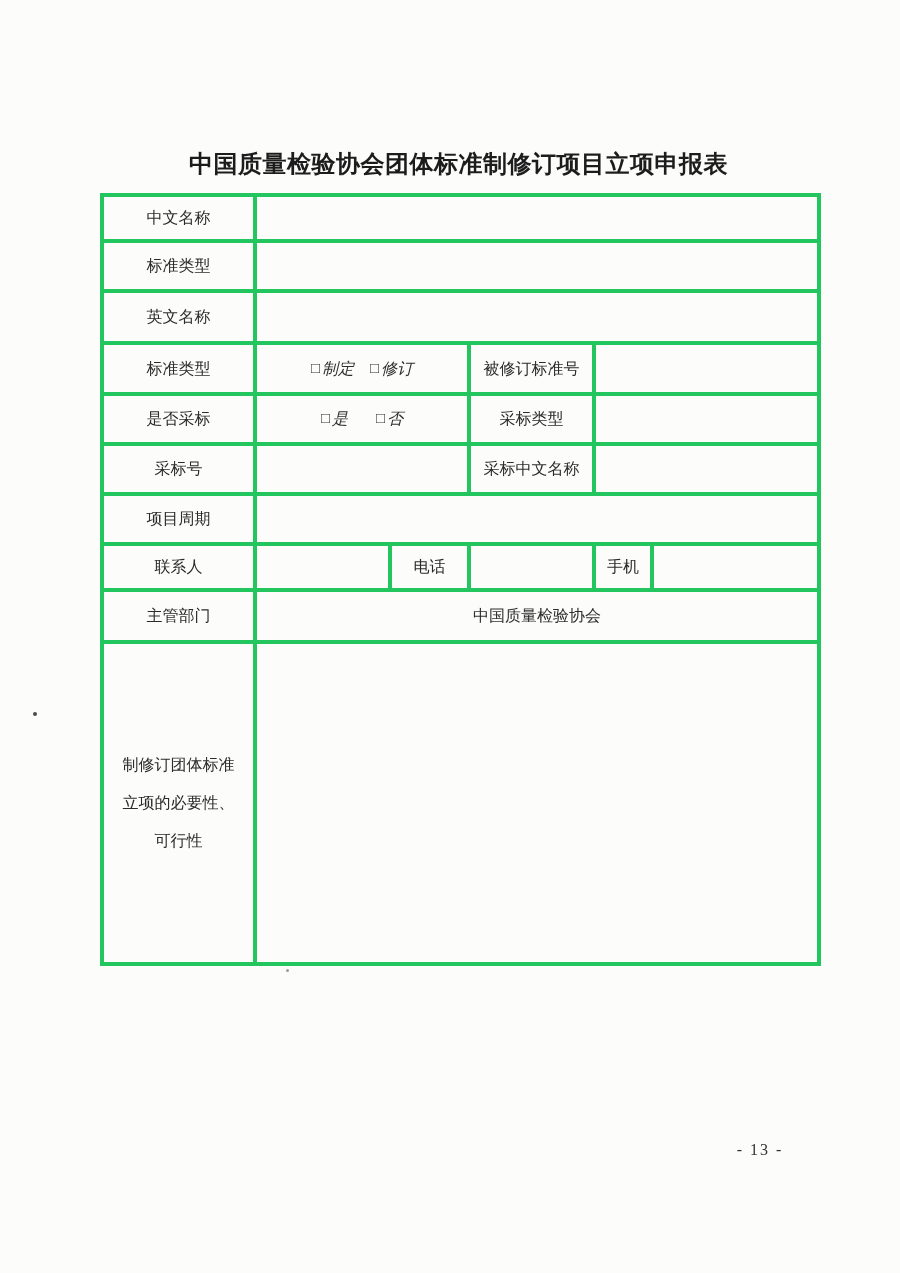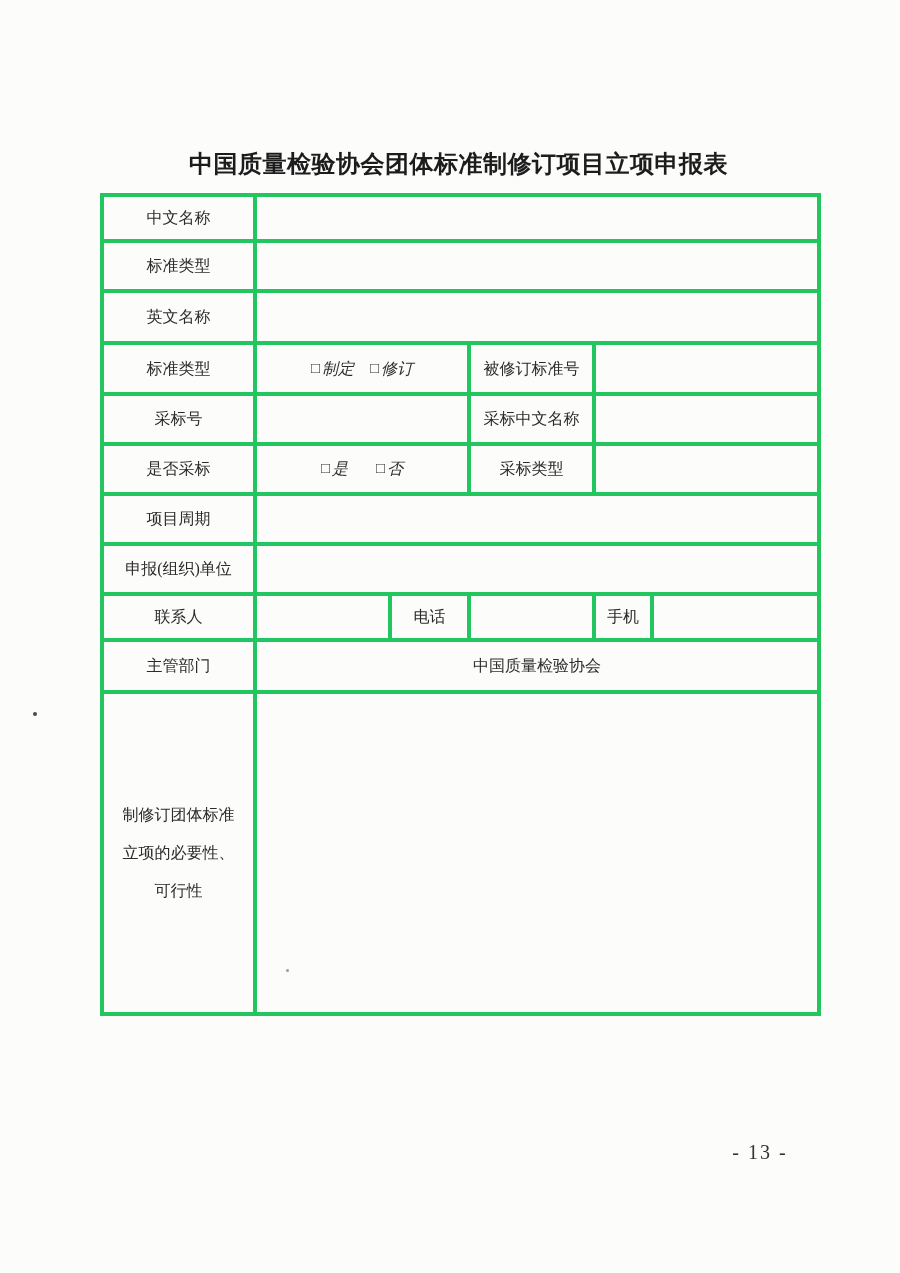--- a/index.html
+++ b/index.html
@@ -25,21 +25,21 @@
   }
   td.label{color:#2b2b2b;}
   td.necessity-label{line-height:38px;padding:0 13px;}
   .opts{white-space:nowrap;font-style:italic;}
   .opt{display:inline-block;}
   .opt + .opt{margin-left:16px;}
   .opts.wide .opt + .opt{margin-left:28px;}
   .box{font-size:15px;margin-right:2px;position:relative;top:-1px;}
   .page-number{
     position:absolute;left:690px;top:1141px;width:140px;
-    text-align:center;font-size:20px;letter-spacing:2px;color:#333;
+    text-align:center;font-size:16px;letter-spacing:2px;color:#333;
     white-space:nowrap;
   }
   .speck-a{position:absolute;left:33px;top:712px;width:4px;height:4px;border-radius:50%;background:#4b4b4b;}
   .speck-b{position:absolute;left:286px;top:969px;width:3px;height:3px;border-radius:50%;background:#9c9c9c;}
 </style>
 </head>
 <body>
 
 <div class="page">
 
@@ -76,46 +76,42 @@
       <td colspan="2">
         <span class="opts">
           <span class="opt"><span class="box">□</span><span>制定</span></span><span class="opt"><span class="box">□</span><span>修订</span></span>
         </span>
       </td>
       <td class="label">被修订标准号</td>
       <td colspan="2"></td>
     </tr>
 
     <tr style="height:50px">
-      <td class="label">采标号</td>
-      <td colspan="2"></td>
-      <td class="label">采标中文名称</td>
-      <td colspan="2"></td>
-    </tr>
-
-    <tr style="height:50px">
       <td class="label">是否采标</td>
       <td colspan="2">
         <span class="opts wide">
           <span class="opt"><span class="box">□</span><span>是</span></span><span class="opt"><span class="box">□</span><span>否</span></span>
         </span>
       </td>
       <td class="label">采标类型</td>
       <td colspan="2"></td>
     </tr>
 
     <tr style="height:50px">
+      <td class="label">采标号</td>
+      <td colspan="2"></td>
+      <td class="label">采标中文名称</td>
+      <td colspan="2"></td>
+    </tr>
+
+    <tr style="height:50px">
       <td class="label">项目周期</td>
       <td colspan="5"></td>
     </tr>
 
-    <tr style="height:50px">
-      <td class="label">申报(组织)单位</td>
-      <td colspan="5"></td>
-    </tr>
 
 
 
     <tr style="height:46px">
       <td class="label">联系人</td>
       <td></td>
       <td class="label">电话</td>
       <td></td>
       <td class="label">手机</td>
       <td></td>

